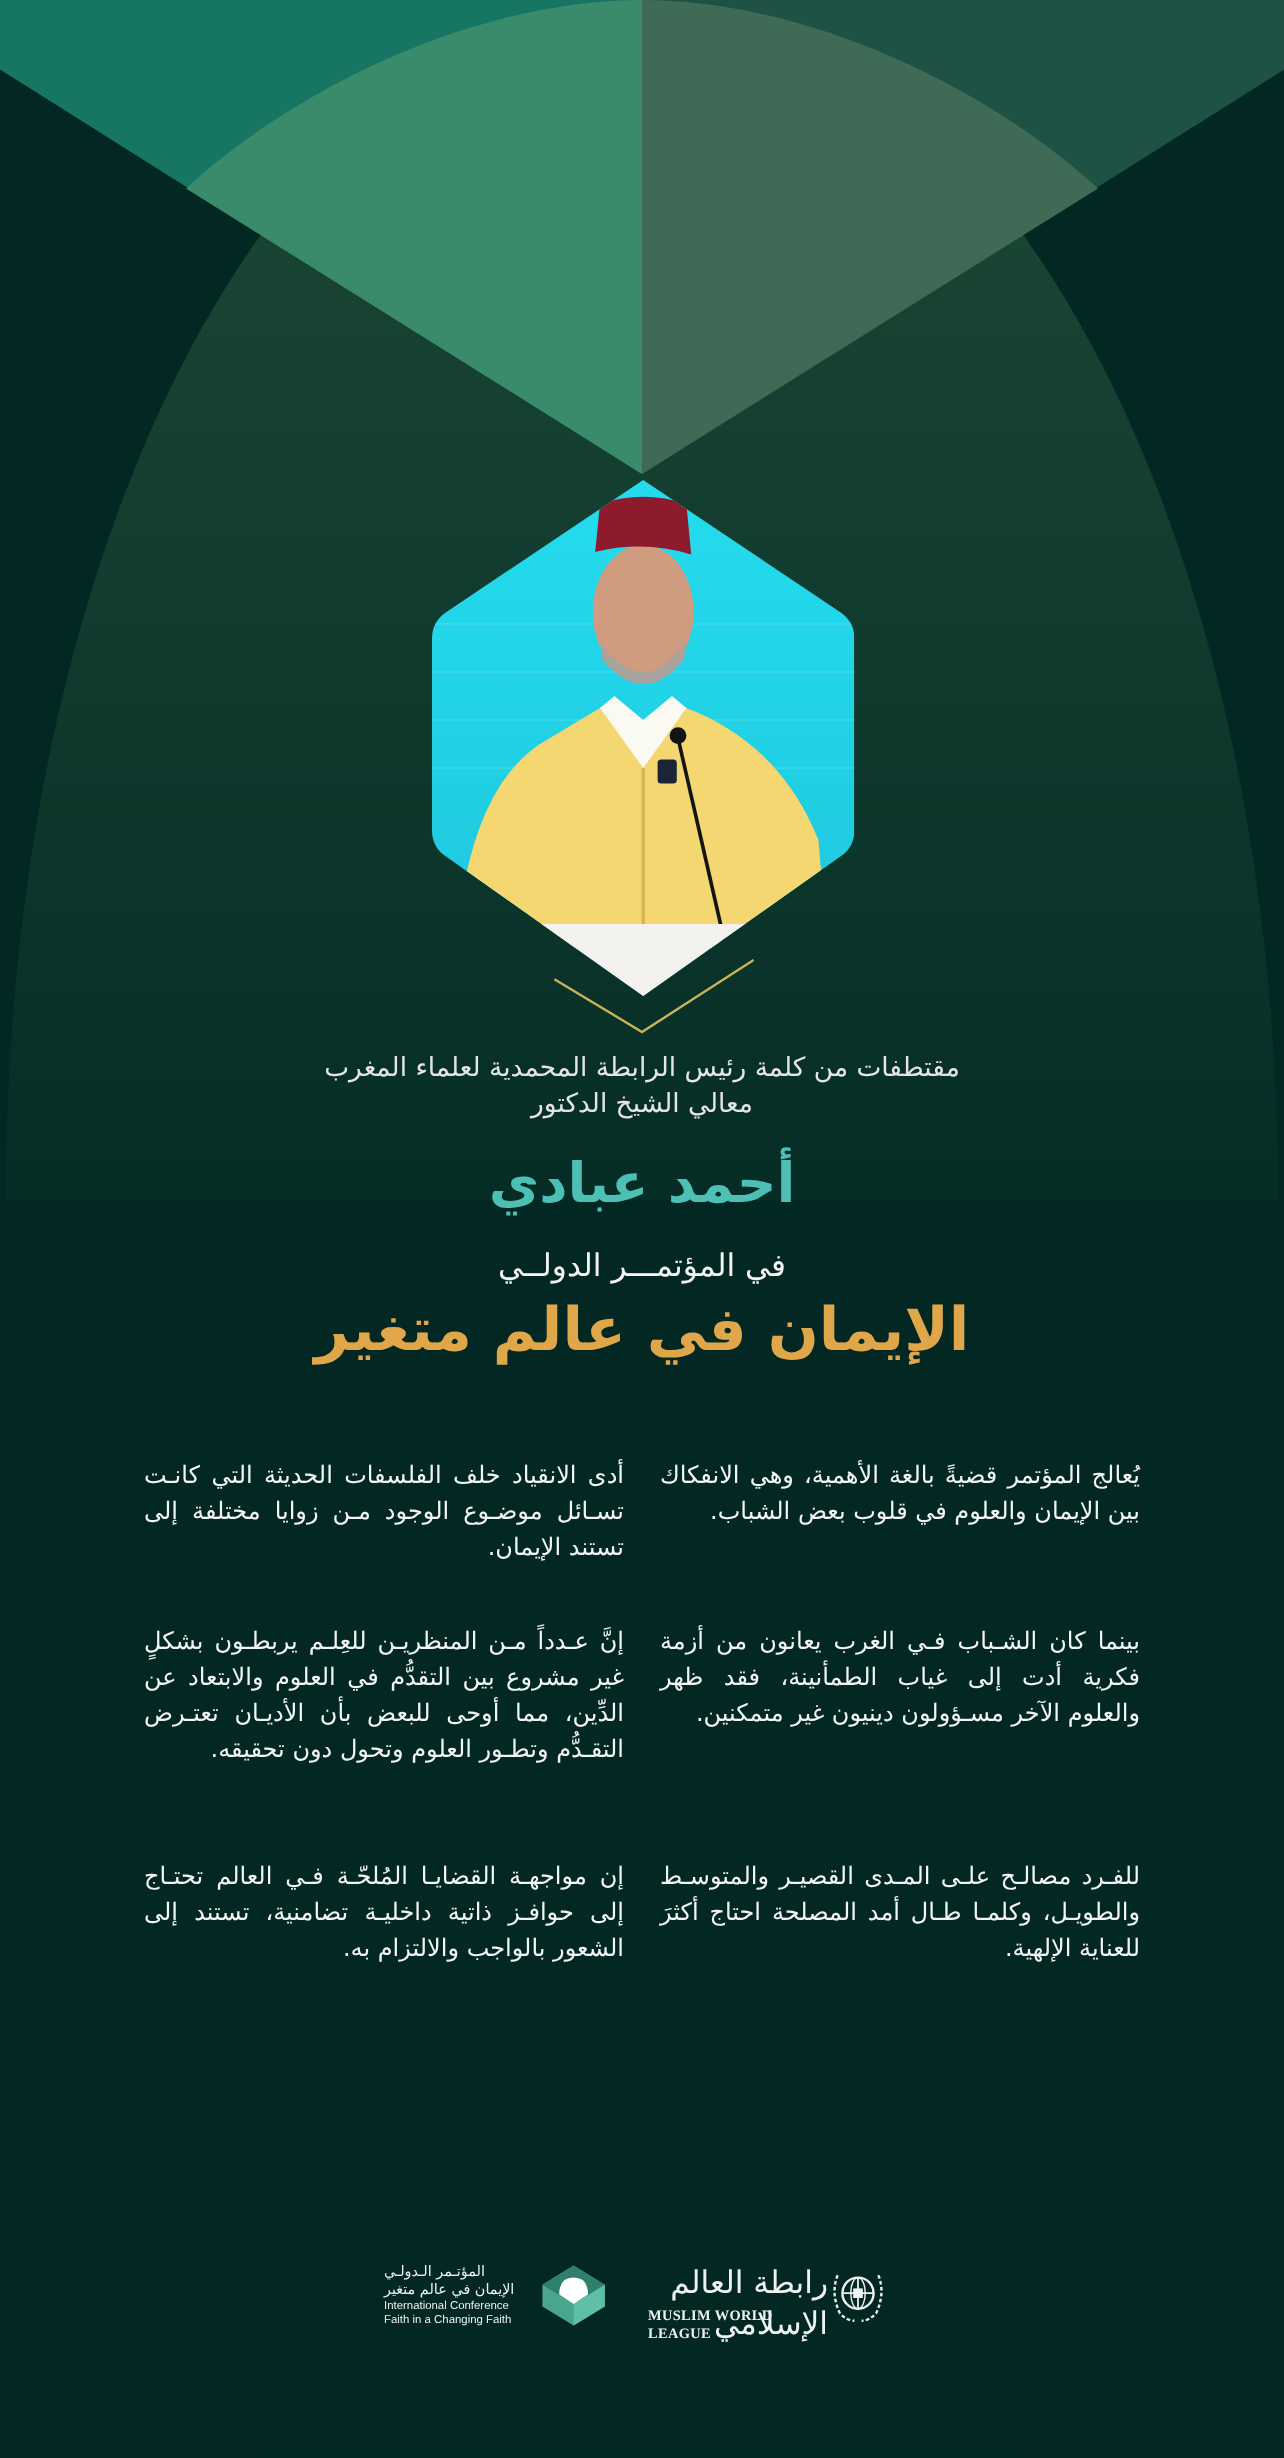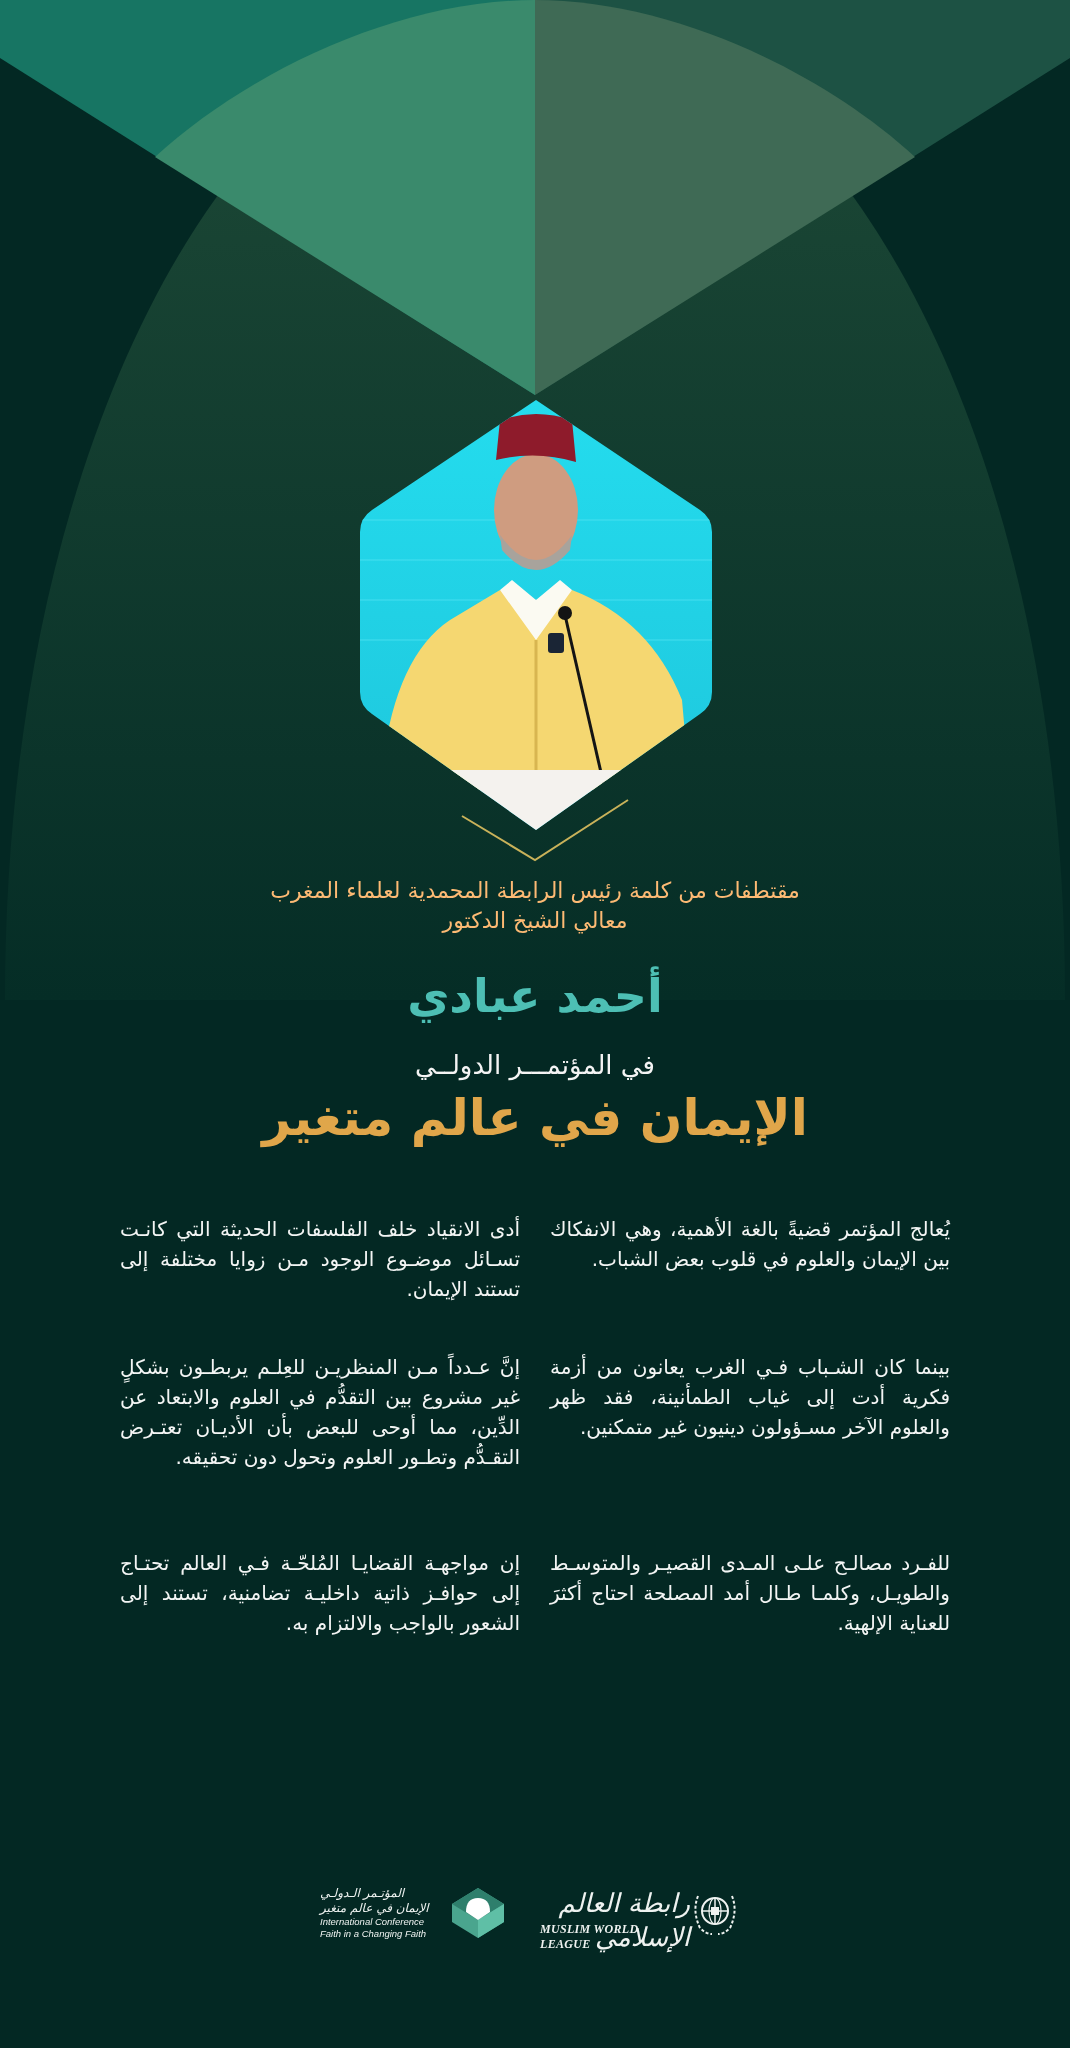--- a/index.html
+++ b/index.html
@@ -7,31 +7,31 @@
     body { position: relative; font-family: "DejaVu Sans", sans-serif; color: #ffffff; }
 
     .bg-svg { position: absolute; left: 0; top: 0; width: 1070px; height: 1000px; }
 
     .portrait { position: absolute; left: 360px; top: 400px; width: 352px; height: 430px; }
     .portrait svg { width: 100%; height: 100%; display: block; }
 
     .chevron { position: absolute; left: 460px; top: 798px; width: 170px; height: 64px; }
 
     .header-block { position: absolute; left: 0; top: 876px; width: 1070px; text-align: center; direction: rtl; }
-    .intro-line { font-size: 22px; line-height: 30px; color: #fdba74; font-weight: 400; }
-    .name { margin-top: 32px; font-size: 46px; line-height: 56px; font-weight: 700; color: #4dbfb4; }
+    .intro-line { font-size: 22px; line-height: 30px; color: #e5e5e5; font-weight: 400; }
+    .name { margin-top: 22px; font-size: 46px; line-height: 56px; font-weight: 700; color: #4dbfb4; }
     .conf-pre { margin-top: 24px; font-size: 26px; line-height: 34px; color: #f4f4f4; letter-spacing: 1px; }
     .conf-title { margin-top: 6px; font-size: 50px; line-height: 60px; font-weight: 700; color: #e0a64a; }
 
     .quotes { position: absolute; top: 1214px; left: 120px; width: 830px; direction: rtl;
       display: grid; grid-template-columns: 400px 400px; column-gap: 30px; row-gap: 46px; }
     .quote { font-size: 20px; line-height: 30px; color: #f3f5f4; text-align: justify; text-align-last: right; }
     .q-r1 { height: 92px; } .q-r2 { height: 150px; }
 
-    .footer { position: absolute; top: 1882px; left: 0; width: 1070px; height: 70px; font-style: italic; }
+    .footer { position: absolute; top: 1882px; left: 0; width: 1070px; height: 70px; }
     .mwl { position: absolute; left: 540px; top: 4px; width: 200px; height: 56px; direction: rtl; }
     .mwl-ar { position: absolute; right: 50px; top: 0; font-family: "DejaVu Serif", serif; font-size: 26px; line-height: 34px; color: #eef2f0; }
     .mwl-en { position: absolute; right: 50px; top: 36px; font-family: "Liberation Serif", serif; font-weight: 700; font-size: 12px; color: #eef2f0; letter-spacing: 0.3px; direction: ltr; }
     .mwl-emblem { position: absolute; right: 0; top: 0; width: 50px; height: 52px; }
     .conf-logo { position: absolute; left: 320px; top: 4px; width: 190px; height: 56px; }
     .conf-logo-text { position: absolute; left: 0; top: 0; width: 120px; text-align: left; }
     .cl-ar { font-size: 12px; line-height: 15px; color: #eef2f0; direction: rtl; text-align: left; }
     .cl-en { font-family: "Liberation Sans", sans-serif; font-size: 9.5px; line-height: 12px; color: #eef2f0; }
     .conf-logo-icon { position: absolute; left: 130px; top: 0; width: 56px; height: 54px; }
   </style>

